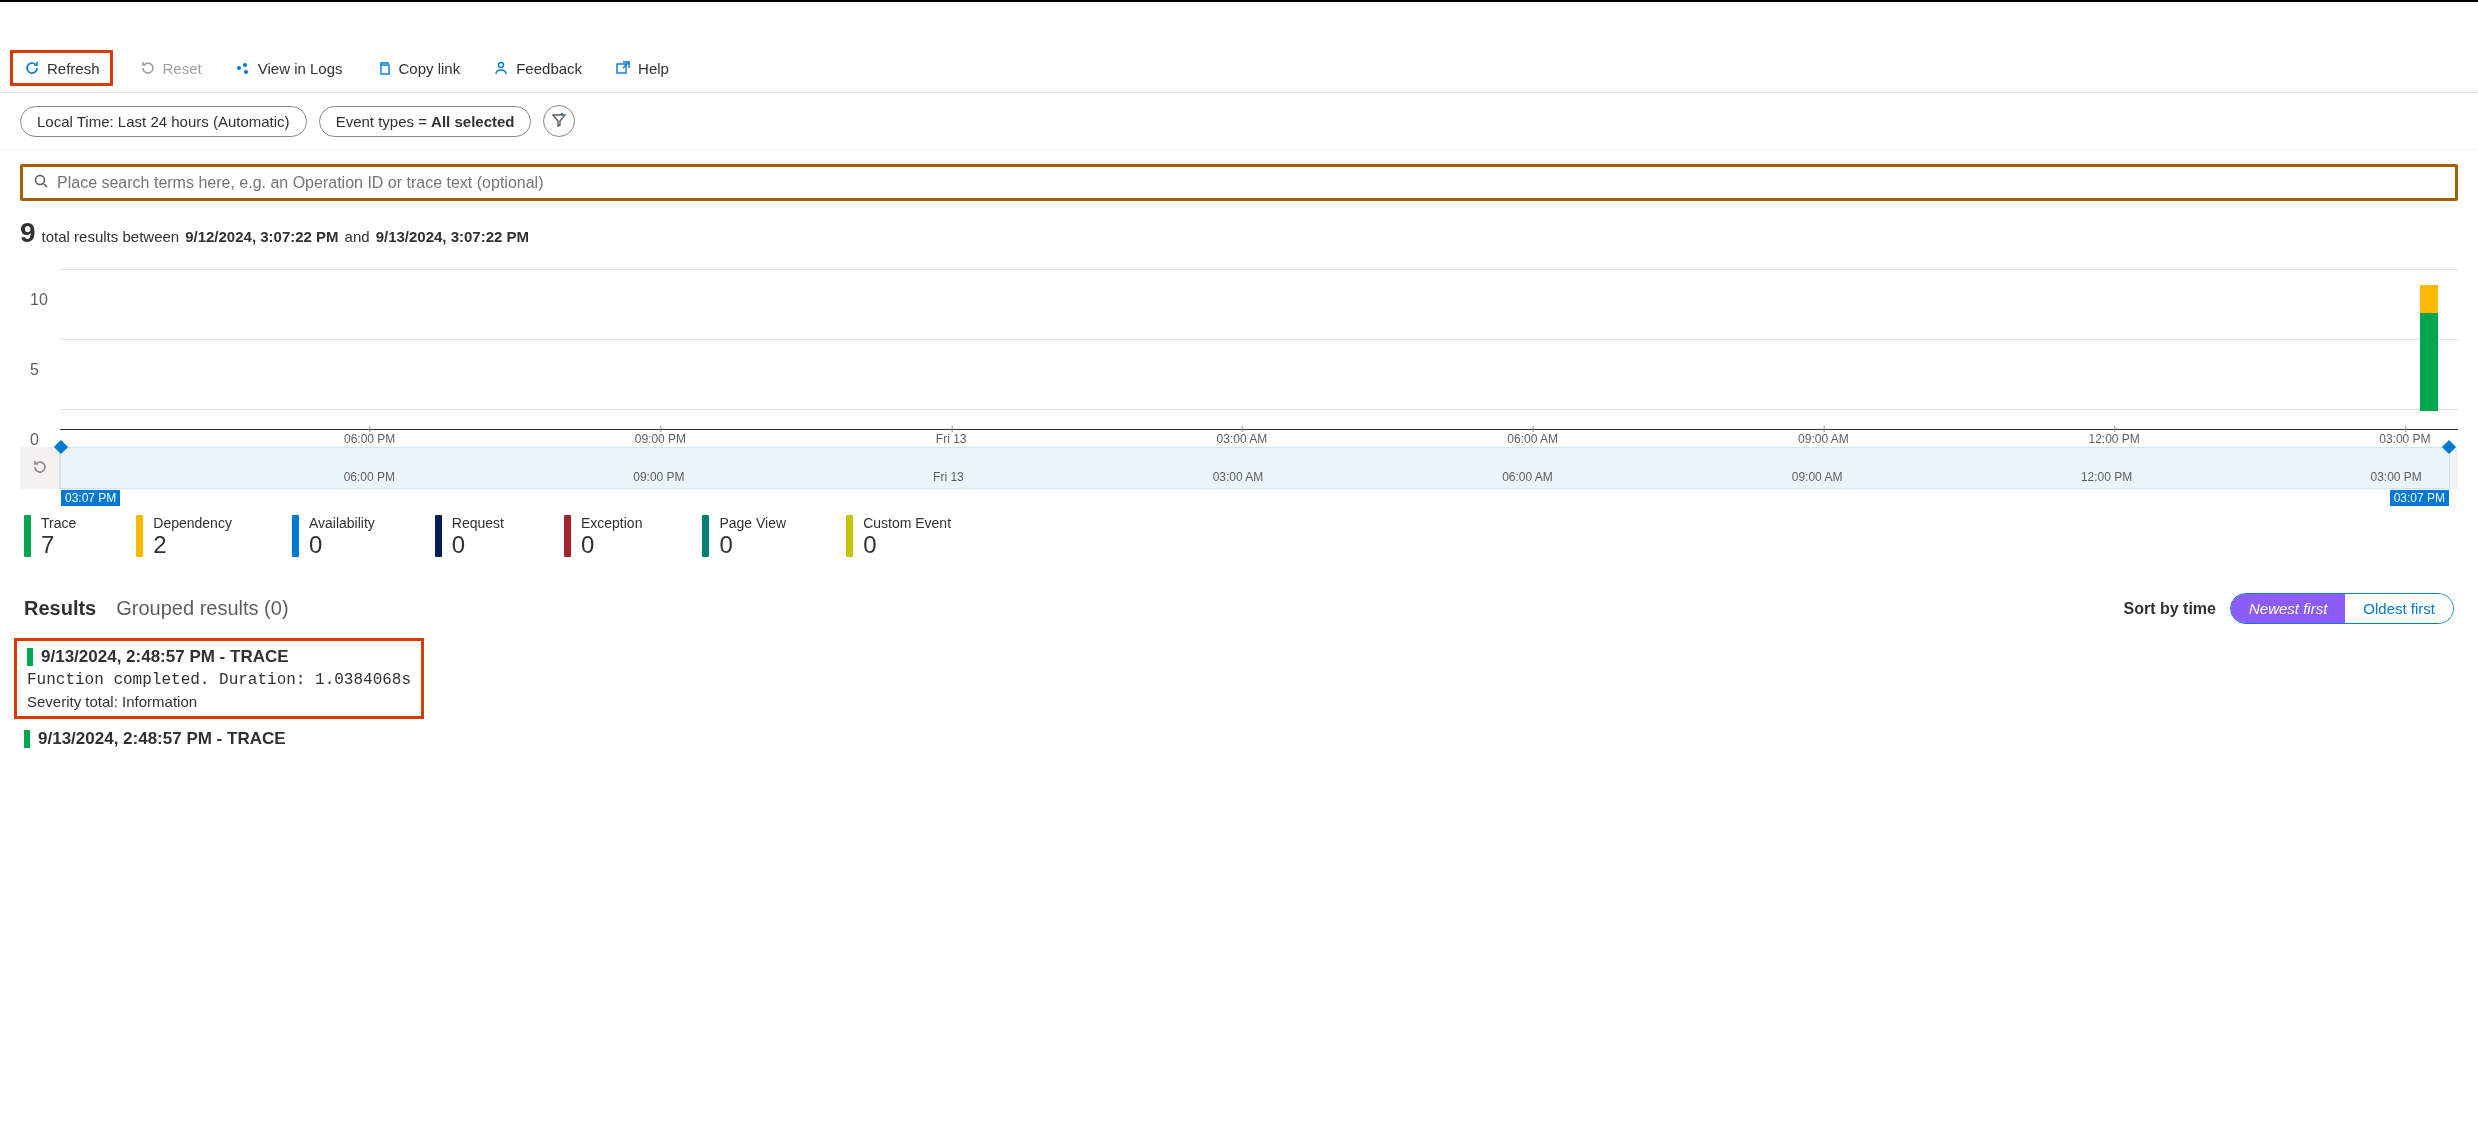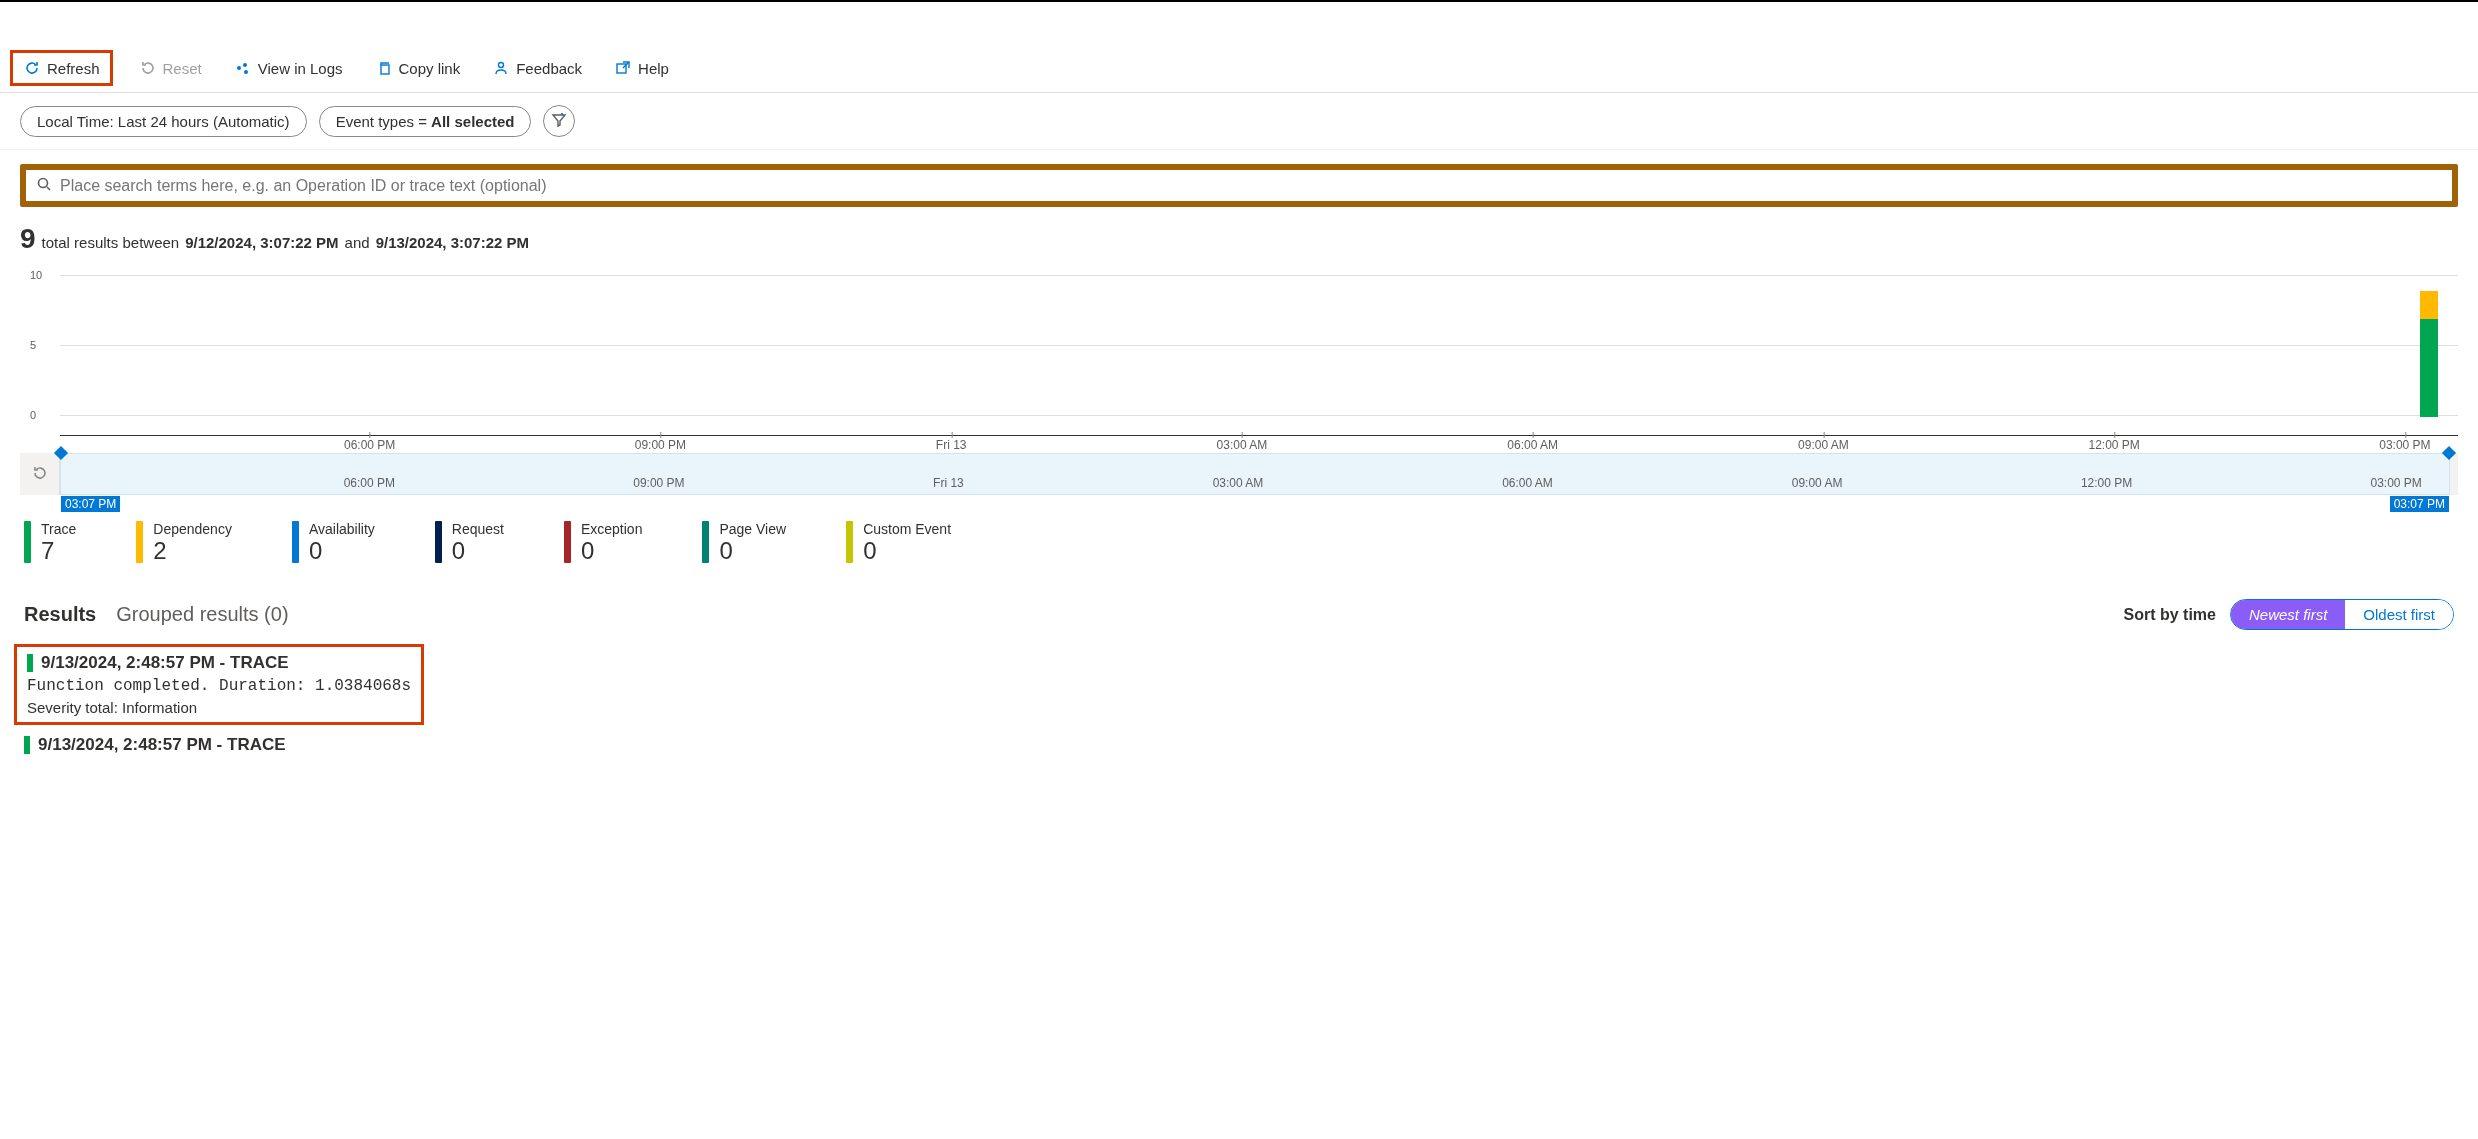--- a/index.html
+++ b/index.html
@@ -51,21 +51,21 @@
   }
   .pill-icon {
     width: 32px; height: 32px;
     border: 1px solid #8a8886; border-radius: 50%;
     display:flex; align-items:center; justify-content:center;
     cursor:pointer;
   }
   .search-row { padding: 14px 20px 10px 20px; }
   .search-box {
     display:flex; align-items:center;
-    border:6px solid #a16207; border-radius:2px;
+    border:3px solid #a16207; border-radius:2px;
     padding:6px 10px; gap:8px;
   }
   .search-box input {
     border:none; outline:none; flex:1; font-size:16px;
     font-family:inherit;
   }
   .summary-row {
     display:flex; align-items:center; justify-content:space-between;
     padding: 6px 20px 10px 20px;
   }
@@ -73,21 +73,21 @@
   .big-num { font-size:28px; font-weight:700; }
   .bold { font-weight:700; }
   .summary-right { display:flex; align-items:center; gap:10px; font-size:15px;}
   .select {
     border:1px solid #605e5c; padding:4px 10px;
     min-width:145px; display:flex; justify-content:space-between;
     align-items:center; cursor:pointer; font-size:15px;
   }
   .chart-wrap { padding: 0 20px; }
   .chart-area { position:relative; height:170px; margin-left:40px; }
-  .ytick { position:absolute; left:-30px; font-size:11px; color:#605e5c; transform:translateY(-50%);}
+  .ytick { position:absolute; left:-30px; font-size:16px; color:#605e5c; transform:translateY(-50%);margin-top:31px;}
   .gridline { position:absolute; left:0; right:0; border-top:1px solid #e1dfdd; }
   .bar-stack {
     position:absolute; bottom:18px; right:20px; width:18px;
     display:flex; flex-direction:column-reverse;
   }
   .xaxis {
     position:relative; height:18px; margin-left:40px;
     border-top:1px solid #323130;
   }
   .xaxis .tick {

